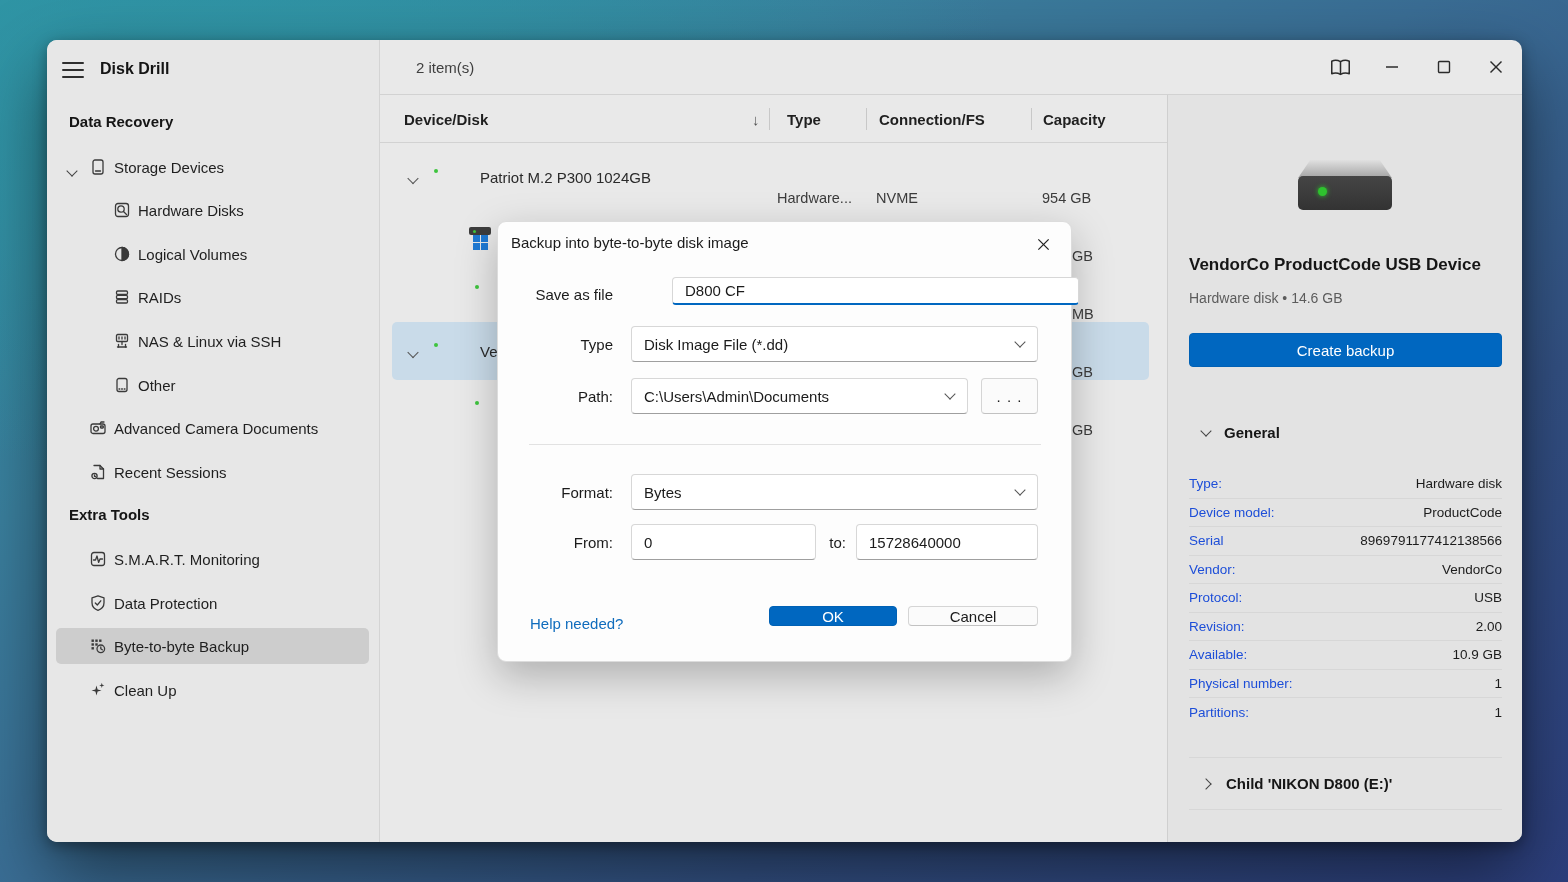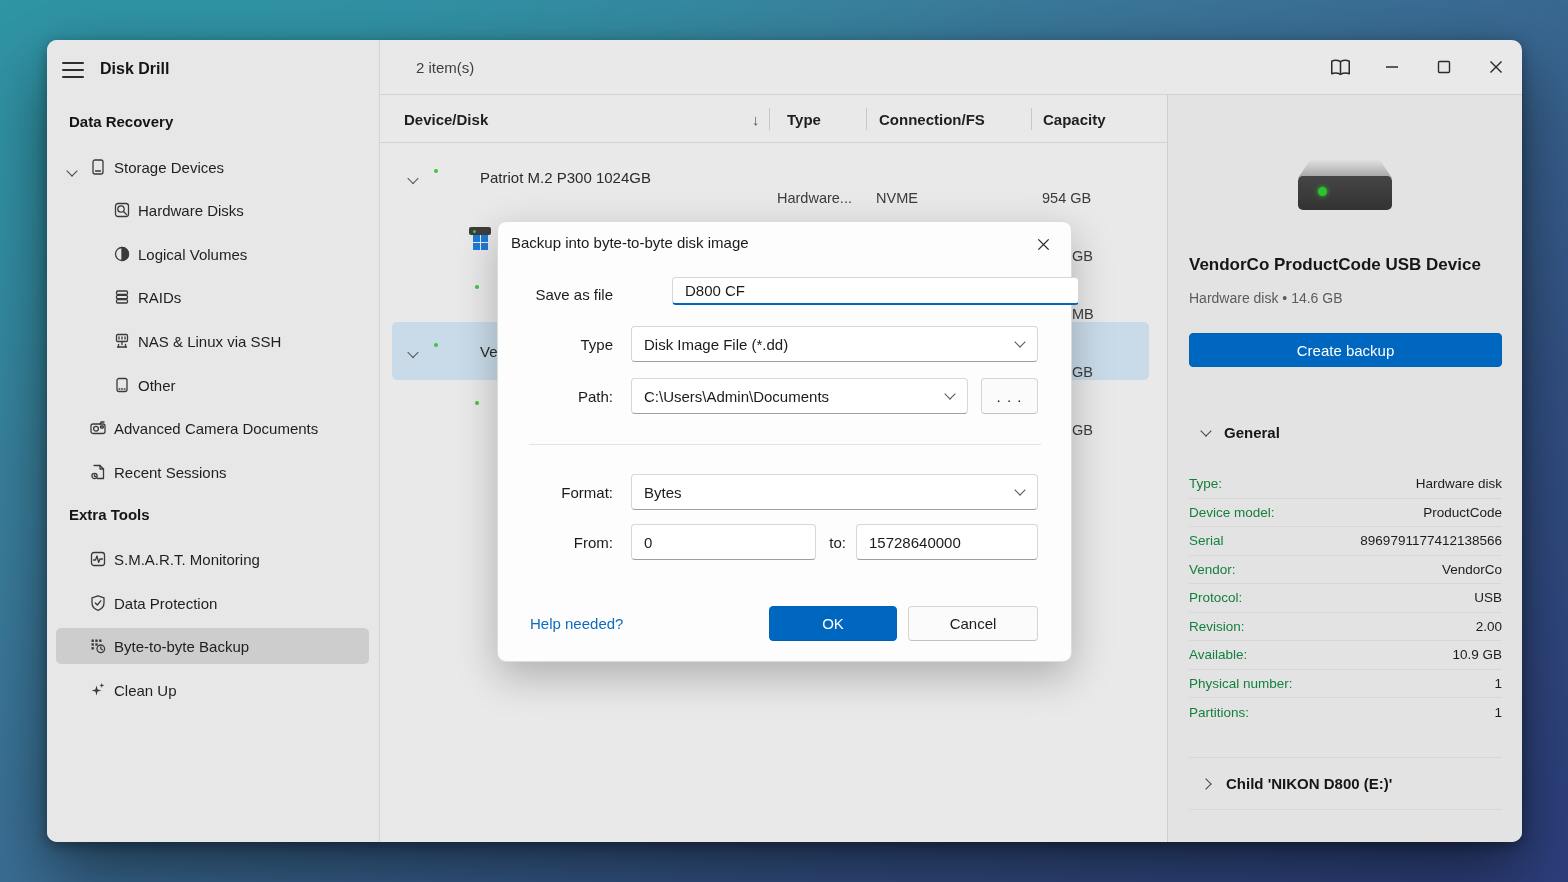--- a/index.html
+++ b/index.html
@@ -67,37 +67,37 @@
   .usb-ill .bdy { position:absolute; bottom:0; left:0; width:94px; height:34px; background:linear-gradient(#454545,#333); border-radius:5px; }
   .usb-ill .led { position:absolute; left:20px; bottom:14px; width:9px; height:9px; border-radius:50%; background:#2ec22e; box-shadow:0 0 5px #2ec22e; }
   .dev-title { position:absolute; left:21px; top:160px; width:315px; font-size:17px; font-weight:700; color:#161616; }
   .dev-sub { position:absolute; left:21px; top:195px; font-size:14px; color:#5c5c5c; }
   .cb-btn { position:absolute; left:21px; top:238px; width:313px; height:34px; background:#0067C0; color:#fff; font-size:15px;
     border:1px solid #0061b5; border-radius:4px; display:flex; align-items:center; justify-content:center; cursor:pointer; }
   .gen-hdr { position:absolute; left:34px; top:329px; display:flex; align-items:center; gap:14px; font-size:15px; font-weight:700; color:#161616; cursor:pointer; }
   .detail-list { position:absolute; left:21px; top:375px; width:313px; }
   .detail-row { display:flex; justify-content:space-between; align-items:center; height:28.5px; border-bottom:1px solid #d7d7d7; font-size:13.5px; }
   .detail-row:last-child { border-bottom:none; }
-  .detail-row .dl { color:#15803d; } .detail-row .dv { color:#1c1c1c; }
+  .detail-row .dl { color:#1d4ed8; } .detail-row .dv { color:#1c1c1c; }
   .child-row { position:absolute; left:21px; top:662px; width:313px; height:53px; border-top:1px solid #d7d7d7; border-bottom:1px solid #d7d7d7;
     display:flex; align-items:center; gap:16px; padding-left:13px; font-size:15px; font-weight:700; color:#161616; cursor:pointer; }
   
   .dialog { position:absolute; left:497px; top:221px; width:575px; height:441px; z-index:10;
     background:#fdfdfd; border:1px solid #dcdcdc; border-radius:9px; box-shadow:0 14px 40px rgba(0,0,0,.25); color:#1b1b1b; }
   .dlg-title { position:absolute; left:13px; top:12px; font-size:15px; color:#1b1b1b; }
   .dlg-close { position:absolute; right:12px; top:6px; width:32px; height:32px; display:flex; align-items:center; justify-content:center; cursor:pointer; color:#222; }
   .dlg-label { position:absolute; left:13px; width:102px; text-align:right; font-size:15px; color:#1b1b1b; display:flex; align-items:center; justify-content:flex-end; }
   .fld { position:absolute; background:#fff; border:1px solid #d7d7d7; border-bottom-color:#9f9f9f; border-radius:4px;
     font-size:15px; color:#1b1b1b; padding:0 12px; display:flex; align-items:center; font-family:"Liberation Sans",sans-serif; }
   input.fld { outline:none; }
   .fld.focus { border-bottom:2px solid #0067C0; }
   .dd-chev { position:absolute; right:13px; top:50%; margin-top:-6px; width:8px; height:8px; border-right:1.5px solid #555; border-bottom:1.5px solid #555; transform:rotate(45deg); }
   .dlg-div { position:absolute; left:31px; top:222px; width:512px; height:1px; background:#e2e2e2; }
   .help-link { position:absolute; left:32px; top:384px; height:35px; display:flex; align-items:center; font-size:15px; color:#0f6cbd; cursor:pointer; }
-  .btn { position:absolute; height:35px; border-radius:4px; font-size:15px; display:flex; align-items:center; justify-content:center; cursor:pointer; font-family:"Liberation Sans",sans-serif; }
+  .btn { position:absolute; height:20px; border-radius:4px; font-size:15px; display:flex; align-items:center; justify-content:center; cursor:pointer; font-family:"Liberation Sans",sans-serif; }
   .btn.primary { left:271px; top:384px; width:128px; background:#0067C0; color:#fff; border:1px solid #0061b5; }
   .btn.secondary { left:410px; top:384px; width:130px; background:#fbfbfb; color:#1b1b1b; border:1px solid #d5d5d5; border-bottom-color:#c2c2c2; }
   .browse-btn { left:483px; top:156px; width:57px; height:36px; background:#fbfbfb; border:1px solid #d5d5d5; border-bottom-color:#c2c2c2; letter-spacing:1px; }
 </style>
 </head>
 <body>
 
 <div class="window">
 
   <div class="sidebar">

